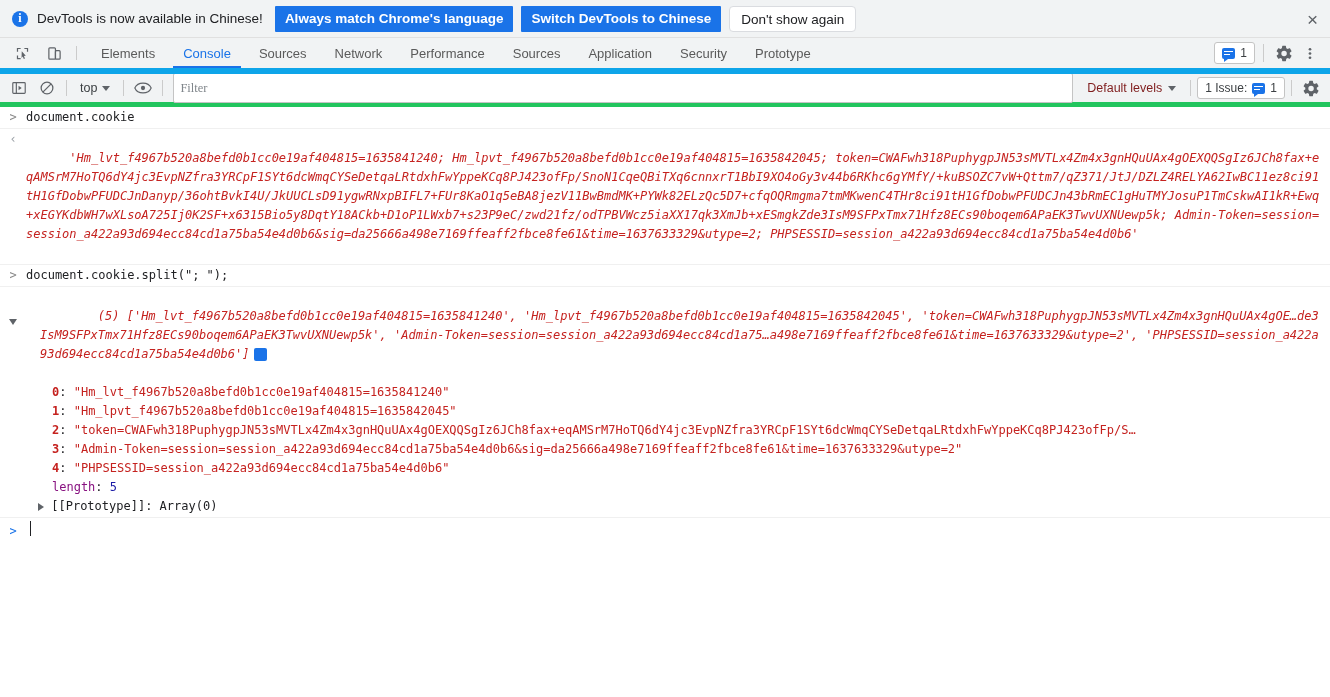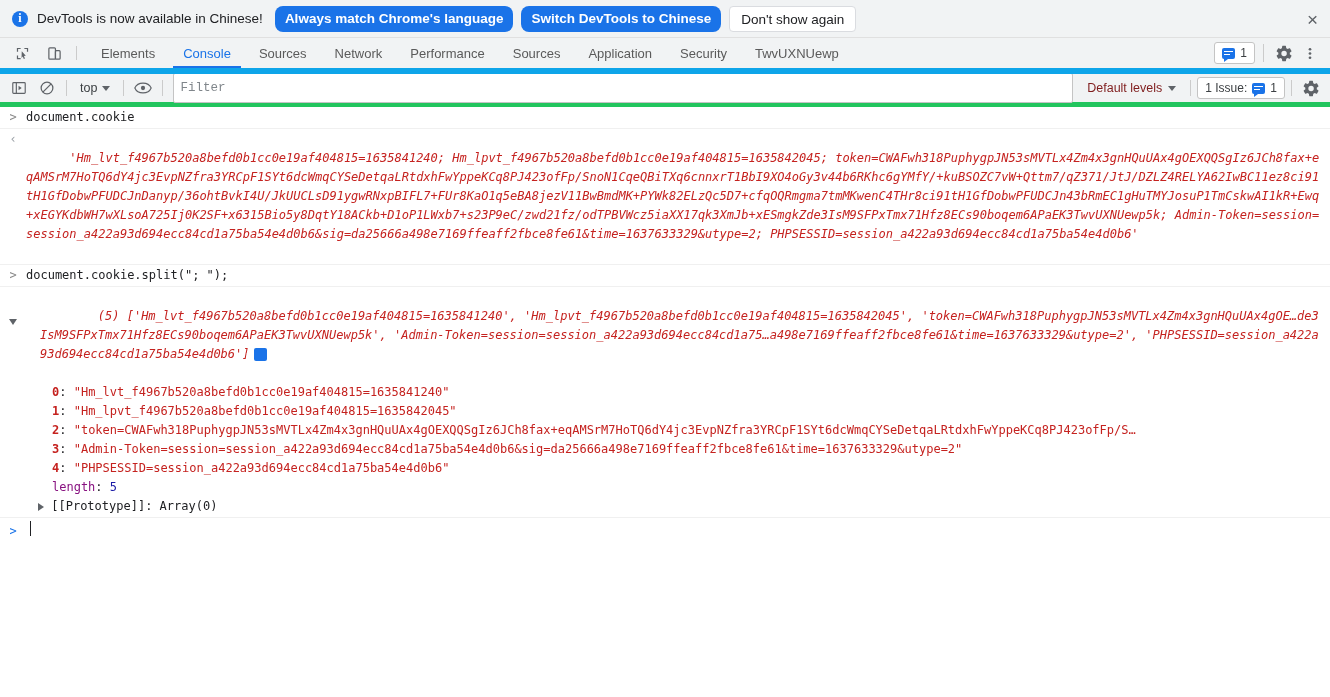--- a/index.html
+++ b/index.html
@@ -36,21 +36,21 @@
   .infobar-text {
     font-size: 13.5px;
     color: #202124;
     margin-right: 12px;
     white-space: nowrap;
   }
   .btn-blue {
     background: #1a73e8;
     color: #ffffff;
     border: none;
-    border-radius: 8px;
+    border-radius: 1px;
     font-size: 13.5px;
     font-weight: bold;
     font-family: "Liberation Sans", sans-serif;
     padding: 1px 10px;
     margin-right: 8px;
     height: 26px;
     cursor: pointer;
     white-space: nowrap;
   }
   .btn-plain {
@@ -196,21 +196,21 @@
   .filter-input {
     flex: 1 1 auto;
     height: 30px;
     border: 1px solid #c4c4c4;
     border-radius: 2px;
     background: #fff;
     font-size: 12.5px;
     color: #3c4043;
     padding: 0 6px;
     margin: 0 4px;
-    font-family: Liberation Mono, monospace;
+    font-family: Liberation Serif, serif;
     outline: none;
   }
   .filter-input::placeholder { color: #80868b; }
   .levels {
     display: flex; align-items: center; gap: 6px;
     font-size: 12.5px;
     color: #7f1d1d;
     padding: 0 8px;
     cursor: pointer;
     white-space: nowrap;
@@ -338,21 +338,21 @@
   <div class="vdiv"></div>
   <div class="tabs">
     <div class="tab">Elements</div>
     <div class="tab active">Console</div>
     <div class="tab">Sources</div>
     <div class="tab">Network</div>
     <div class="tab">Performance</div>
     <div class="tab">Sources</div>
     <div class="tab">Application</div>
     <div class="tab">Security</div>
-    <div class="tab">TwvUXNUewp</div>
+    <div class="tab">Prototype</div>
   </div>
   <div class="tb-right">
     <div class="issues-pill">
       <span class="speech">
           <i></i>
           <i></i>
         </span>
       <span>1</span>
     </div>
     <div class="vdiv" style="height:18px;margin:0 6px;"></div>

